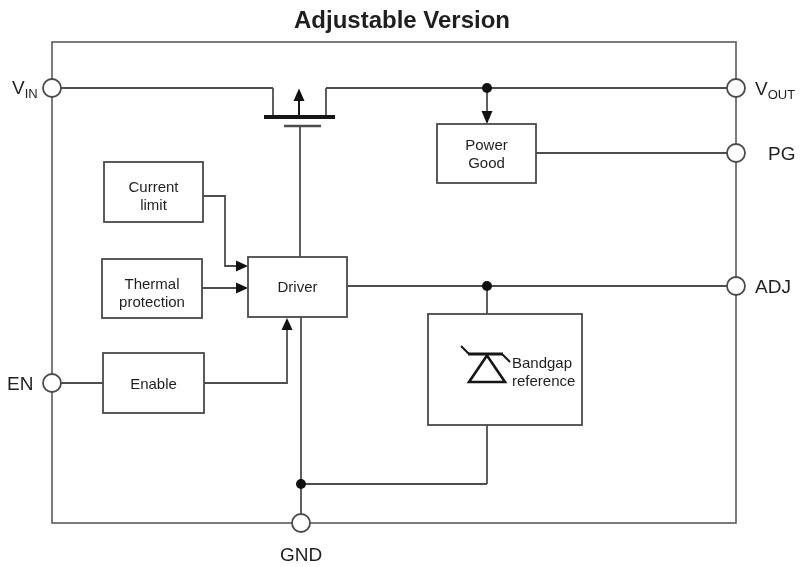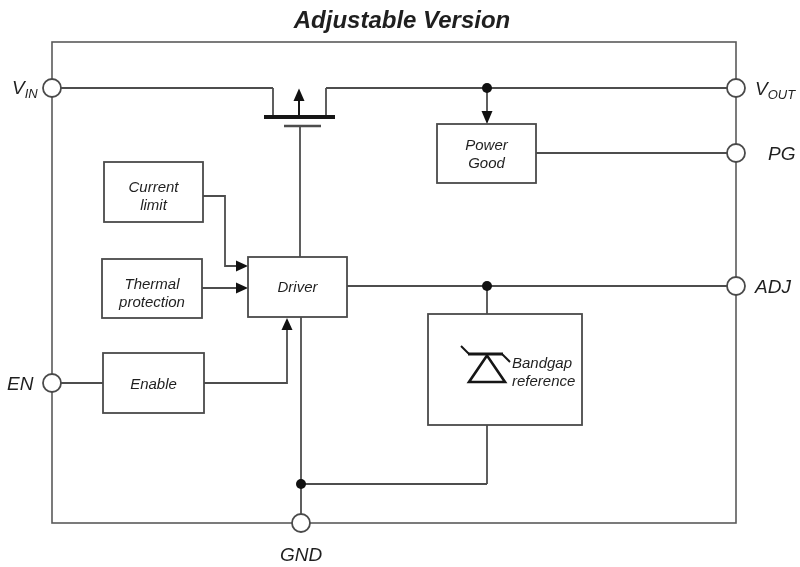--- a/index.html
+++ b/index.html
@@ -1,16 +1,16 @@
 <!DOCTYPE html>
 <html><head>
 <meta charset="utf-8">
 <style>
   html, body { margin: 0; padding: 0; background: #ffffff; }
-  .stage { position: relative; width: 800px; height: 567px; background: #ffffff; overflow: hidden; font-style: italic; }
+  .stage { position: relative; width: 800px; height: 567px; background: #ffffff; overflow: hidden; }
   svg text {
     font-family: "Liberation Sans", sans-serif;
     fill: #1f1f1f;
   }
   .title-text { font-size: 24px; font-weight: bold; text-anchor: middle; }
   .pin-label { font-size: 19px; }
   .pin-sub   { font-size: 13px; }
   .block-label { font-size: 15px; text-anchor: middle; }
   .block-label-left { font-size: 15px; text-anchor: start; }
   .wire  { stroke: #4d4d4d; stroke-width: 1.8; fill: none; }

